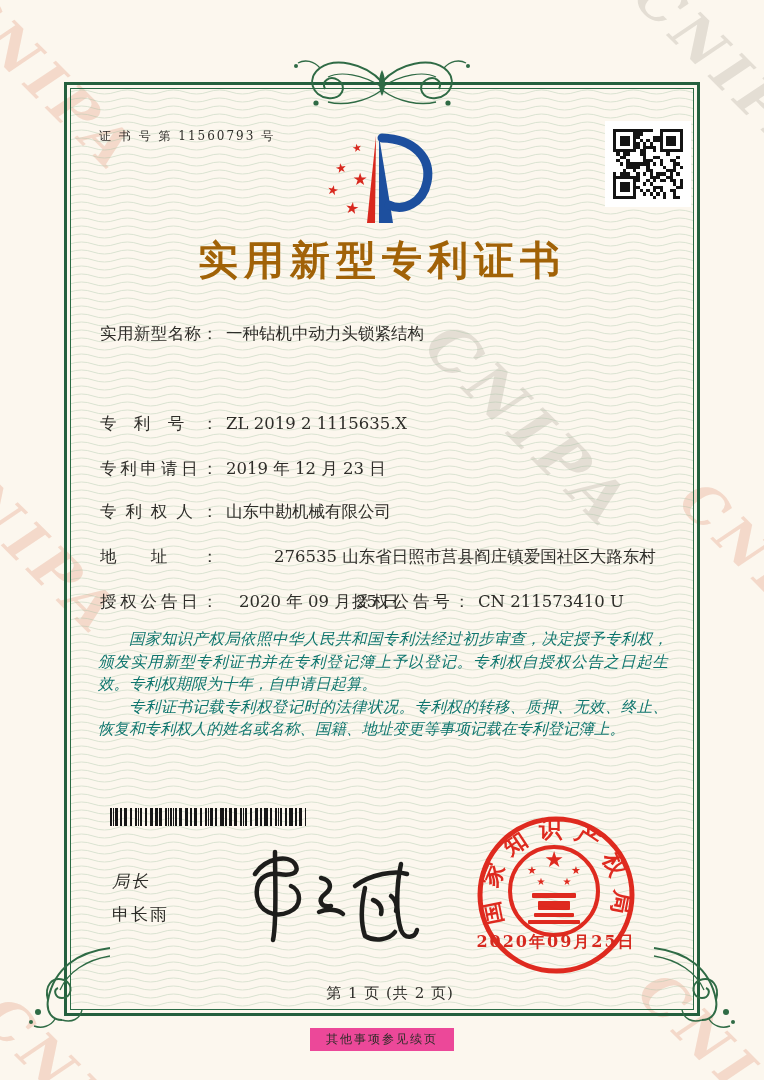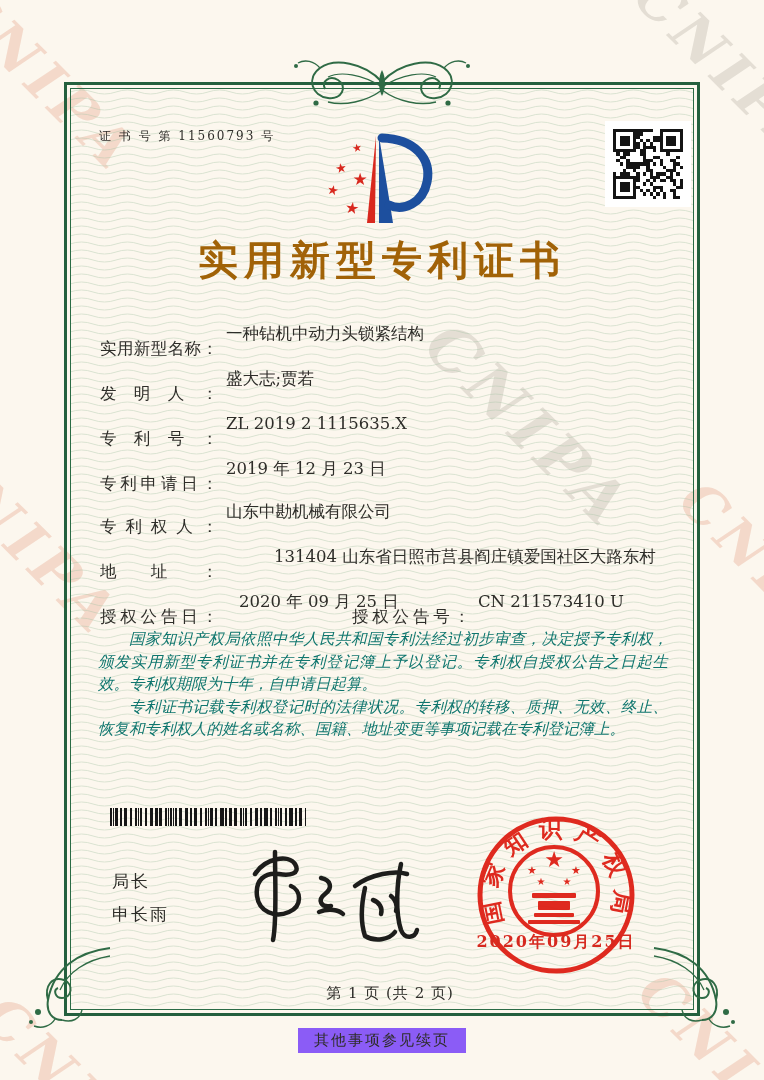--- a/index.html
+++ b/index.html
@@ -18,46 +18,46 @@
   .ornament{position:absolute;z-index:4;}
   
   .cert-no{position:absolute;left:99px;top:128px;font-size:12px;letter-spacing:2px;z-index:3;}
   .logo{position:absolute;left:326px;top:124px;z-index:3;}
   .qr-wrap{position:absolute;left:605px;top:121px;width:86px;height:86px;background:#ffffff;
            z-index:3;display:flex;align-items:center;justify-content:center;}
   .title{position:absolute;left:0;top:233px;width:100%;text-align:center;font-size:40px;
          font-weight:600;letter-spacing:6px;color:#a16207;z-index:3;}
   
   .row{position:absolute;left:100px;display:flex;font-size:16.5px;line-height:24px;z-index:3;}
-  .flabel{display:inline-block;width:118px;text-align:justify;text-align-last:justify;margin-top:15px;}
+  .flabel{display:inline-block;width:118px;text-align:justify;text-align-last:justify;}
   .fvalue{margin-left:8px;white-space:nowrap;}
   .row.r0{top:322px;} .row.r1{top:367px;} .row.r2{top:412px;}
   .row.r3{top:457px;} .row.r4{top:500px;} .row.r5{top:545px;gap:48px;}
   .row.grant1{top:590px;gap:13px;} .row.grant2{top:590px;left:352px;}
   
   .body-text{position:absolute;left:98px;top:628px;width:570px;font-size:15.5px;
              line-height:22.5px;text-align:justify;color:#0f766e;z-index:3;font-style:italic;}
   .body-text p{margin:0;text-indent:2em;}
   
   .barcode{position:absolute;left:110px;top:808px;width:196px;height:18px;z-index:3;
     background-image:
       repeating-linear-gradient(90deg,#161616 0 2px,transparent 2px 5px),
       repeating-linear-gradient(90deg,#161616 0 1px,transparent 1px 7px),
       repeating-linear-gradient(90deg,transparent 0 3px,#161616 3px 4px,transparent 4px 11px);}
   
-  .signoff-title{position:absolute;left:112px;top:870px;font-size:17px;letter-spacing:2px;z-index:3;}
+  .signoff-title{position:absolute;left:112px;top:870px;font-size:17px;letter-spacing:2px;z-index:3;font-style:italic;}
   .signoff-name{position:absolute;left:112px;top:903px;font-size:17px;letter-spacing:2px;z-index:3;}
   .signature{position:absolute;left:215px;top:838px;z-index:3;}
   
   .seal{position:absolute;left:455px;top:795px;z-index:5;opacity:.93;}
   
   .page-info{position:absolute;left:8px;top:984px;width:100%;text-align:center;font-size:15px;
              letter-spacing:1px;z-index:3;}
   .cont-note{position:absolute;left:0;top:1028px;width:100%;text-align:center;z-index:3;}
-  .cont-note span{display:inline-block;background:#8b5cf6;padding:3px 16px;font-size:15px;
+  .cont-note span{display:inline-block;background:#ec4899;padding:3px 16px;font-size:12px;
                   letter-spacing:2px;}
 </style>
 </head>
 <body>
 
 <div class="page">
 
   <span class="wm wm-pink" style="left:-18px;top:-30px;font-size:56px;">CNIPA</span>
   <span class="wm wm-grey" style="left:668px;top:-38px;font-size:56px;">CNIPA</span>
   <span class="wm wm-grey" style="left:462px;top:308px;font-size:62px;">CNIPA</span>
@@ -264,39 +264,35 @@
         <rect x="19" y="20" width="1" height="1" fill="#141414"></rect>
       </svg>
   </div>
 
   <div class="title">实用新型专利证书</div>
 
   <div class="row r0">
     <span class="flabel">实用新型名称：</span>
     <span class="fvalue">一种钻机中动力头锁紧结构</span>
   </div>
-  <div class="row r1">
-    <span class="flabel">发明人：</span>
-    <span class="fvalue">盛大志;贾若</span>
-  </div>
   <div class="row r2">
     <span class="flabel">专利号：</span>
     <span class="fvalue">ZL 2019 2 1115635.X</span>
   </div>
   <div class="row r3">
     <span class="flabel">专利申请日：</span>
     <span class="fvalue">2019 年 12 月 23 日</span>
   </div>
   <div class="row r4">
     <span class="flabel">专利权人：</span>
     <span class="fvalue">山东中勘机械有限公司</span>
   </div>
   <div class="row r5">
     <span class="flabel">地址：</span>
-    <span class="fvalue">131404  山东省日照市莒县阎庄镇爱国社区大路东村</span>
+    <span class="fvalue">276535  山东省日照市莒县阎庄镇爱国社区大路东村</span>
   </div>
   <div class="row grant1">
     <span class="flabel">授权公告日：</span>
     <span class="fvalue">2020 年 09 月 25 日</span>
   </div>
   <div class="row grant2">
     <span class="flabel">授权公告号：</span>
     <span class="fvalue">CN 211573410 U</span>
   </div>
 

